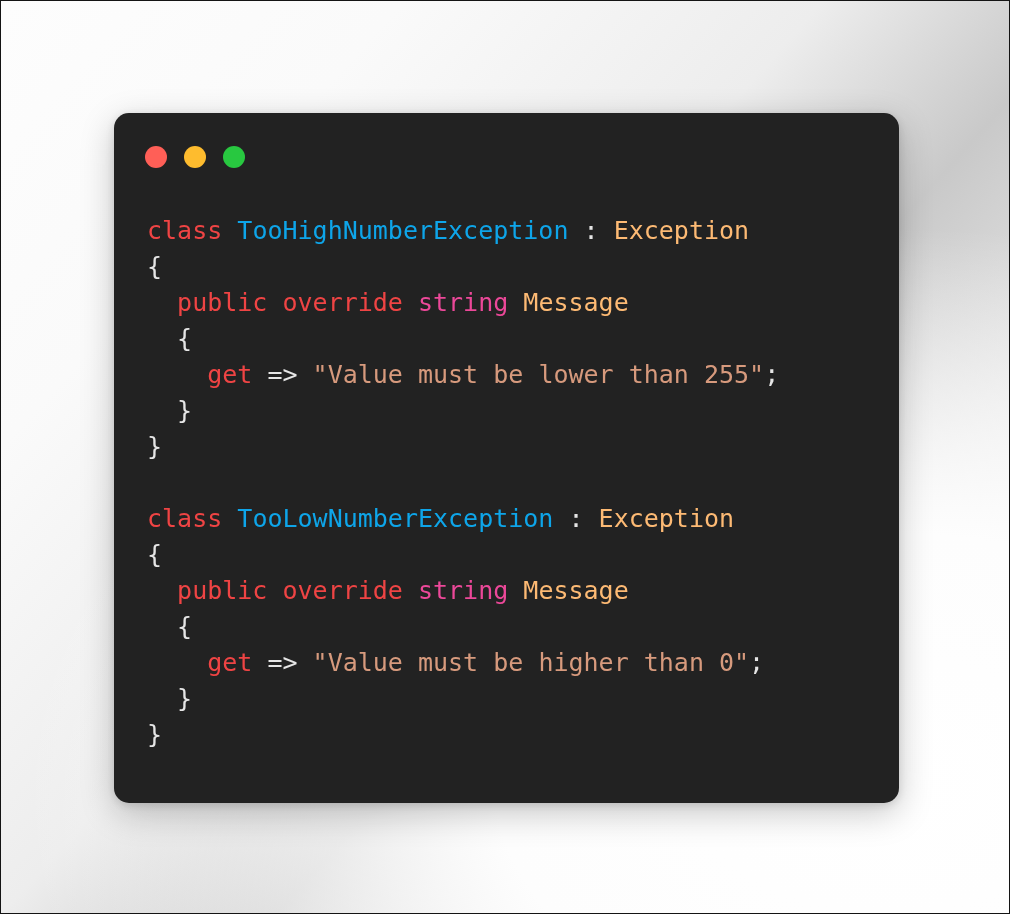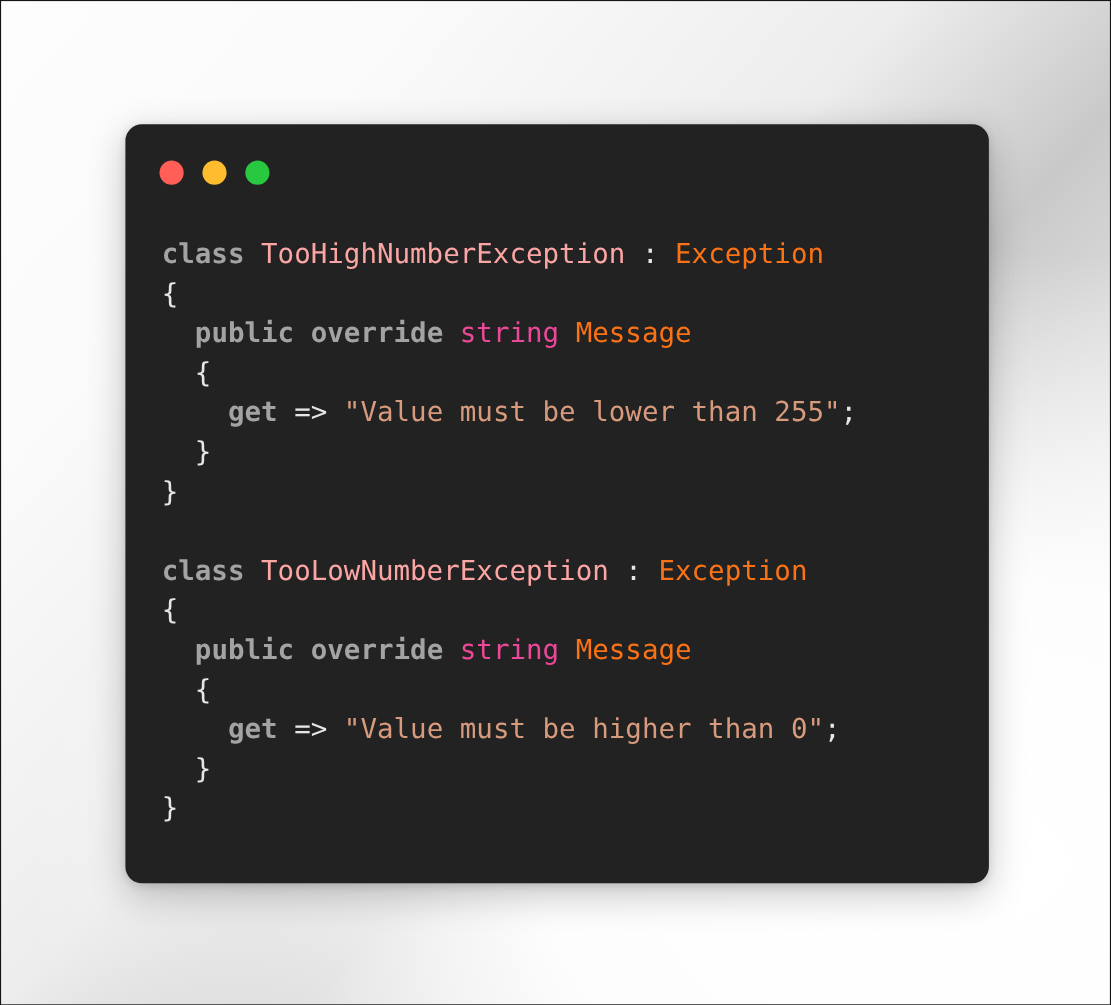--- a/index.html
+++ b/index.html
@@ -68,23 +68,23 @@
     line-height: 36px;
     white-space: pre;
     letter-spacing: 0px;
   }
   .line {
     height: 36px;
     white-space: pre;
   }
   .line.blank { height: 36px; }
 
-  .tok-kw    { color: #a3a3a3; font-weight: bold; }
-  .tok-type  { color: #fca5a5; }
-  .tok-class { color: #f97316; }
+  .tok-kw    { color: #ef4444; }
+  .tok-type  { color: #0ea5e9; }
+  .tok-class { color: #fdba74; }
   .tok-str   { color: #d79a7d; }
   .tok-plain { color: #ec4899; }
   .tok-punct { color: #e6e6e6; }
   .tok-op    { color: #e6e6e6; }
 </style>
 </head>
 <body>
 
 <div id="stage">
 

